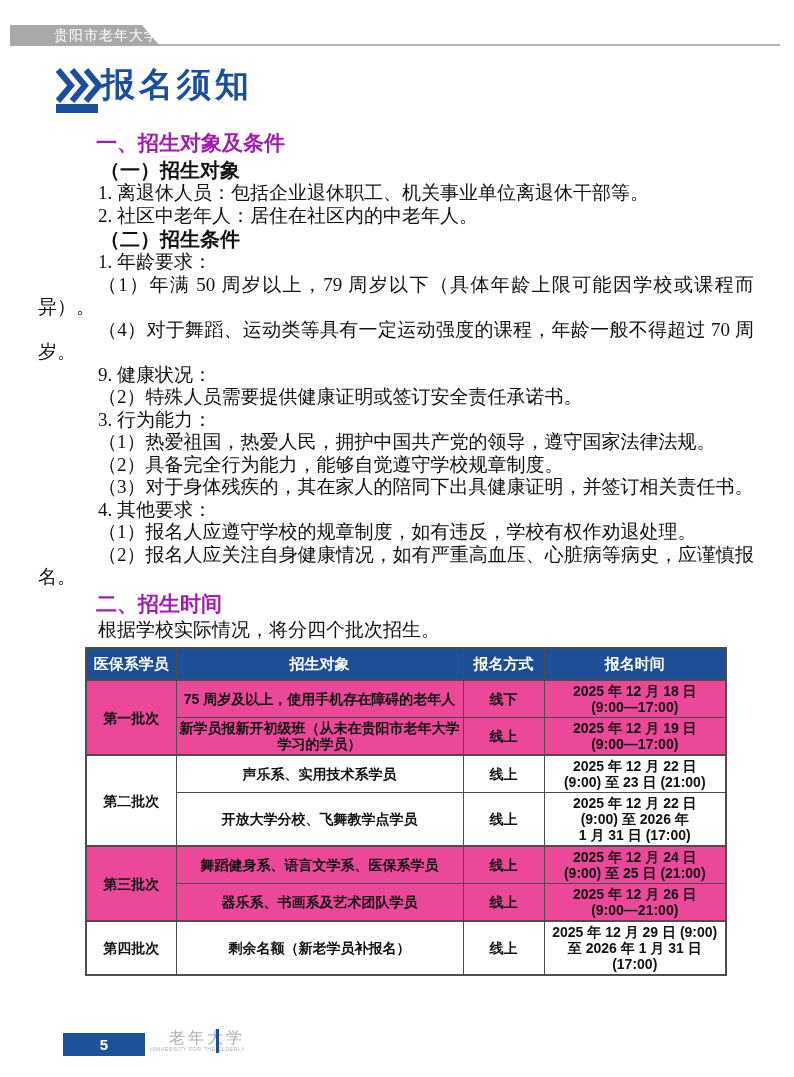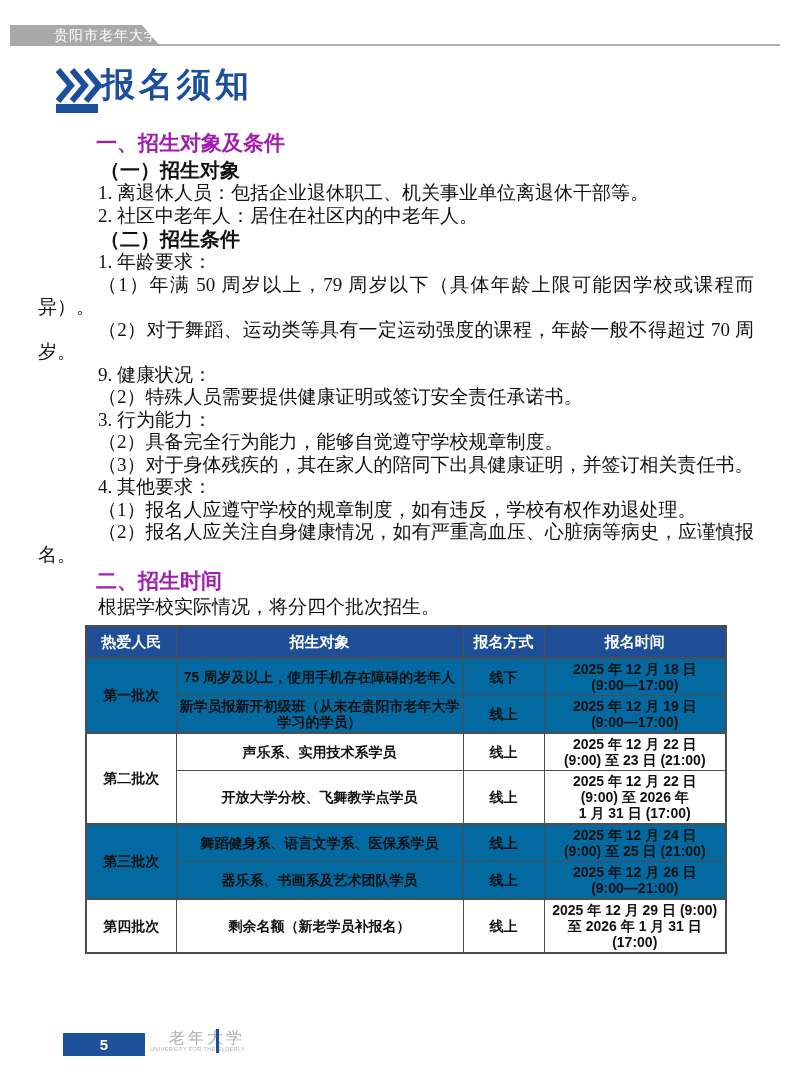--- a/index.html
+++ b/index.html
@@ -81,21 +81,21 @@
     text-align: center; vertical-align: middle;
     padding: 2px 3px;
     font-weight: bold;
   }
   .enroll-table { border: 2px solid #4d4d4d; }
   .enroll-table tbody { border-top: 2px solid #4d4d4d; }
   .enroll-table thead th {
     background: #1e4f96; color: #ffffff;
     font-size: 15px; height: 32px;
   }
-  tbody.shade td, tbody.shade th { background: #0369a1; }
+  tbody.shade td, tbody.shade th { background: #ec4899; }
   .time-cell { white-space: pre-line; margin-left: 21px; }
   .batch-cell { font-weight: bold; }
 
   
   .footer-pagenum {
     position: absolute; left: 63px; top: 1033px;
     width: 82px; height: 23px; background: #1d5199;
     color: #ffffff; font-family: "Liberation Sans", sans-serif;
     font-weight: bold; font-size: 15px; text-align: center; line-height: 23px;
   }
@@ -136,42 +136,43 @@
   <div class="title-underline"></div>
 
   <div class="content">
     <p class="heading-red">一、招生对象及条件</p>
     <p class="subheading">（一）招生对象</p>
     <p class="item">1. 离退休人员：包括企业退休职工、机关事业单位离退休干部等。</p>
     <p class="item">2. 社区中老年人：居住在社区内的中老年人。</p>
     <p class="subheading">（二）招生条件</p>
     <p class="item">1. 年龄要求：</p>
     <p class="item">（1）年满 50 周岁以上，79 周岁以下（具体年龄上限可能因学校或课程而异）。</p>
-    <p class="item">（2）对于舞蹈、运动类等具有一定运动强度的课程，年龄一般不得超过 70 周岁。</p>
+    <p class="item">（4）对于舞蹈、运动类等具有一定运动强度的课程，年龄一般不得超过 70 周岁。</p>
     <p class="item">9. 健康状况：</p>
     <p class="item">（2）特殊人员需要提供健康证明或签订安全责任承诺书。</p>
     <p class="item">3. 行为能力：</p>
+    <p class="item">（1）热爱祖国，热爱人民，拥护中国共产党的领导，遵守国家法律法规。</p>
     <p class="item">（2）具备完全行为能力，能够自觉遵守学校规章制度。</p>
     <p class="item">（3）对于身体残疾的，其在家人的陪同下出具健康证明，并签订相关责任书。</p>
     <p class="item">4. 其他要求：</p>
     <p class="item">（1）报名人应遵守学校的规章制度，如有违反，学校有权作劝退处理。</p>
     <p class="item">（2）报名人应关注自身健康情况，如有严重高血压、心脏病等病史，应谨慎报名。</p>
     <p class="heading-red">二、招生时间</p>
     <p class="item">根据学校实际情况，将分四个批次招生。</p>
 
     <table class="enroll-table">
       <colgroup>
         <col style="width:90px">
           <col style="width:287px">
           <col style="width:81px">
           <col style="width:182px">
       </colgroup>
       <thead>
         <tr>
-          <th>热爱人民</th>
+          <th>医保系学员</th>
           <th>招生对象</th>
           <th>报名方式</th>
           <th>报名时间</th>
         </tr>
       </thead>
       <tbody class="shade">
         <tr>
           <td class="batch-cell" rowspan="2">第一批次</td>
           <td>75 周岁及以上，使用手机存在障碍的老年人</td>
           <td>线下</td>

